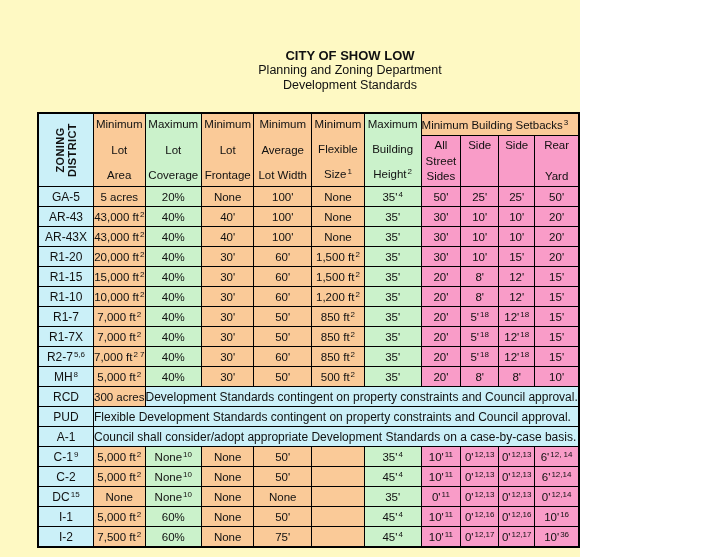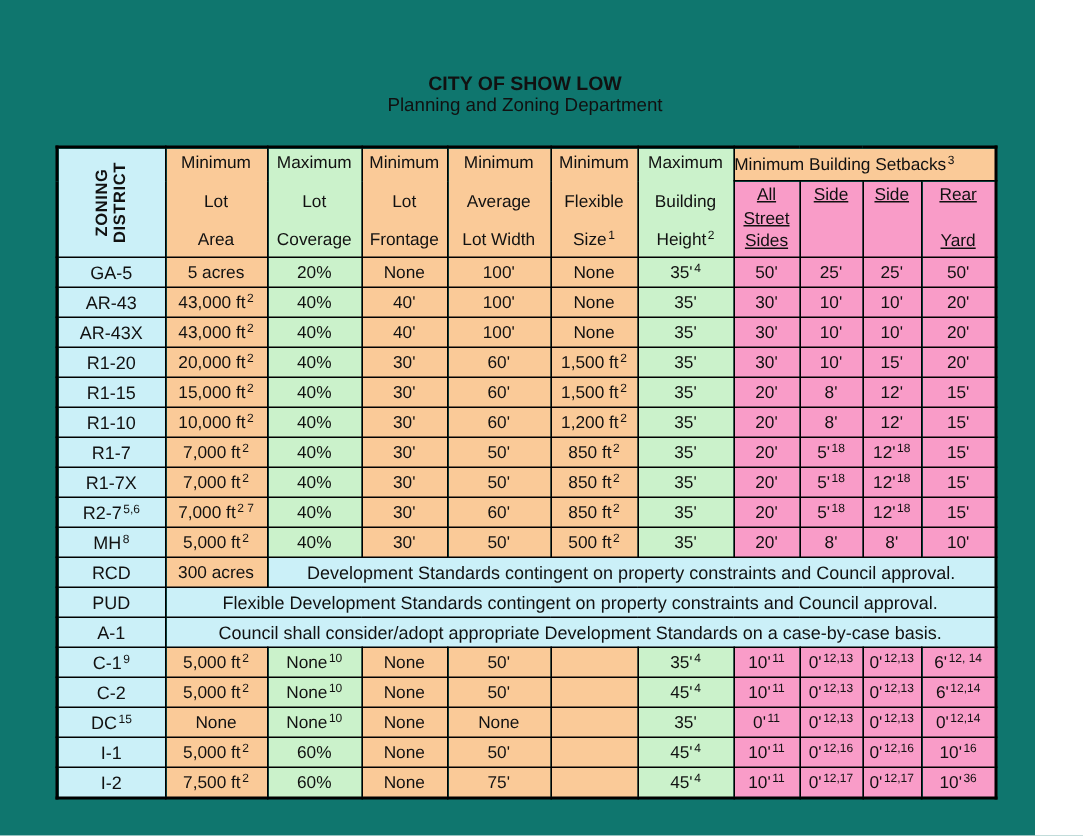--- a/index.html
+++ b/index.html
@@ -1,45 +1,46 @@
 <!DOCTYPE html>
 <html style="--peach: #FACA98; --green: #CBF2CB; --pink: #F99CC8; --cyan: #CBF0F8; --border: #000000;"><head>
 <meta charset="utf-8">
 <style>
   html,body{margin:0;padding:0;background:#ffffff;}
   body{font-family:"Liberation Sans", sans-serif;color:#111;}
-  .page{width:690px;height:557px;background:#0f766e;overflow:hidden;position:relative;}
+  .page{width:580px;height:557px;background:#fef9c3;overflow:hidden;position:relative;}
   .title-block{padding-top:48px;width:626px;margin-left:37px;text-align:center;}
   .t1{font-size:13px;font-weight:bold;line-height:15px;}
   .t2{font-size:12.5px;line-height:15px;}
   table.standards{border-collapse:collapse;table-layout:fixed;margin:19px 0 0 37px;border:2px solid var(--border);}
   .standards th,.standards td{border:1px solid var(--border);padding:0;font-weight:normal;overflow:hidden;white-space:nowrap;}
   .peach{background:var(--peach);}
   .green{background:var(--green);margin-top:48px;}
   .pink{background:var(--pink);}
   .cyan{background:var(--cyan);}
   .zon{vertical-align:middle;text-align:center;}
   .rot{transform:rotate(-90deg);font-weight:bold;font-size:11px;line-height:12px;letter-spacing:0.4px;text-align:center;white-space:nowrap;}
   .hcol{height:72px;vertical-align:middle;}
   .hstack{display:flex;flex-direction:column;justify-content:space-between;height:64px;padding:3px 1px;font-size:11.5px;line-height:13px;text-align:center;}
   .gset{height:21px;font-size:11.5px;text-align:left;vertical-align:middle;}
-  .scol{height:49px;vertical-align:middle;text-decoration:underline;}
+  .scol{height:49px;vertical-align:middle;}
   .sstack{display:flex;flex-direction:column;justify-content:space-between;height:44px;padding:2px 0;font-size:11.5px;line-height:13px;text-align:center;}
   .dc{height:19px;text-align:center;font-size:11.5px;vertical-align:middle;}
   .lbl{height:19px;text-align:center;padding-left:2px;font-size:12px;vertical-align:middle;}
-  .merged{height:19px;text-align:center;font-size:12px;vertical-align:middle;white-space:nowrap;}
+  .merged{height:19px;font-size:12px;vertical-align:middle;white-space:nowrap;}
   .sup{font-size:8px;position:relative;top:-4px;margin-left:1px;letter-spacing:0;}
 </style>
 </head>
 <body>
 
 <div class="page">
   <div class="title-block">
     <div class="t1">CITY OF SHOW LOW</div>
     <div class="t2">Planning and Zoning Department</div>
+    <div class="t2">Development Standards</div>
   </div>
 
   <table class="standards">
     <colgroup id="cols">
         <col style="width: 72px;">
         <col style="width: 68px;">
         <col style="width: 63px;">
         <col style="width: 57px;">
         <col style="width: 69px;">
         <col style="width: 58px;">

